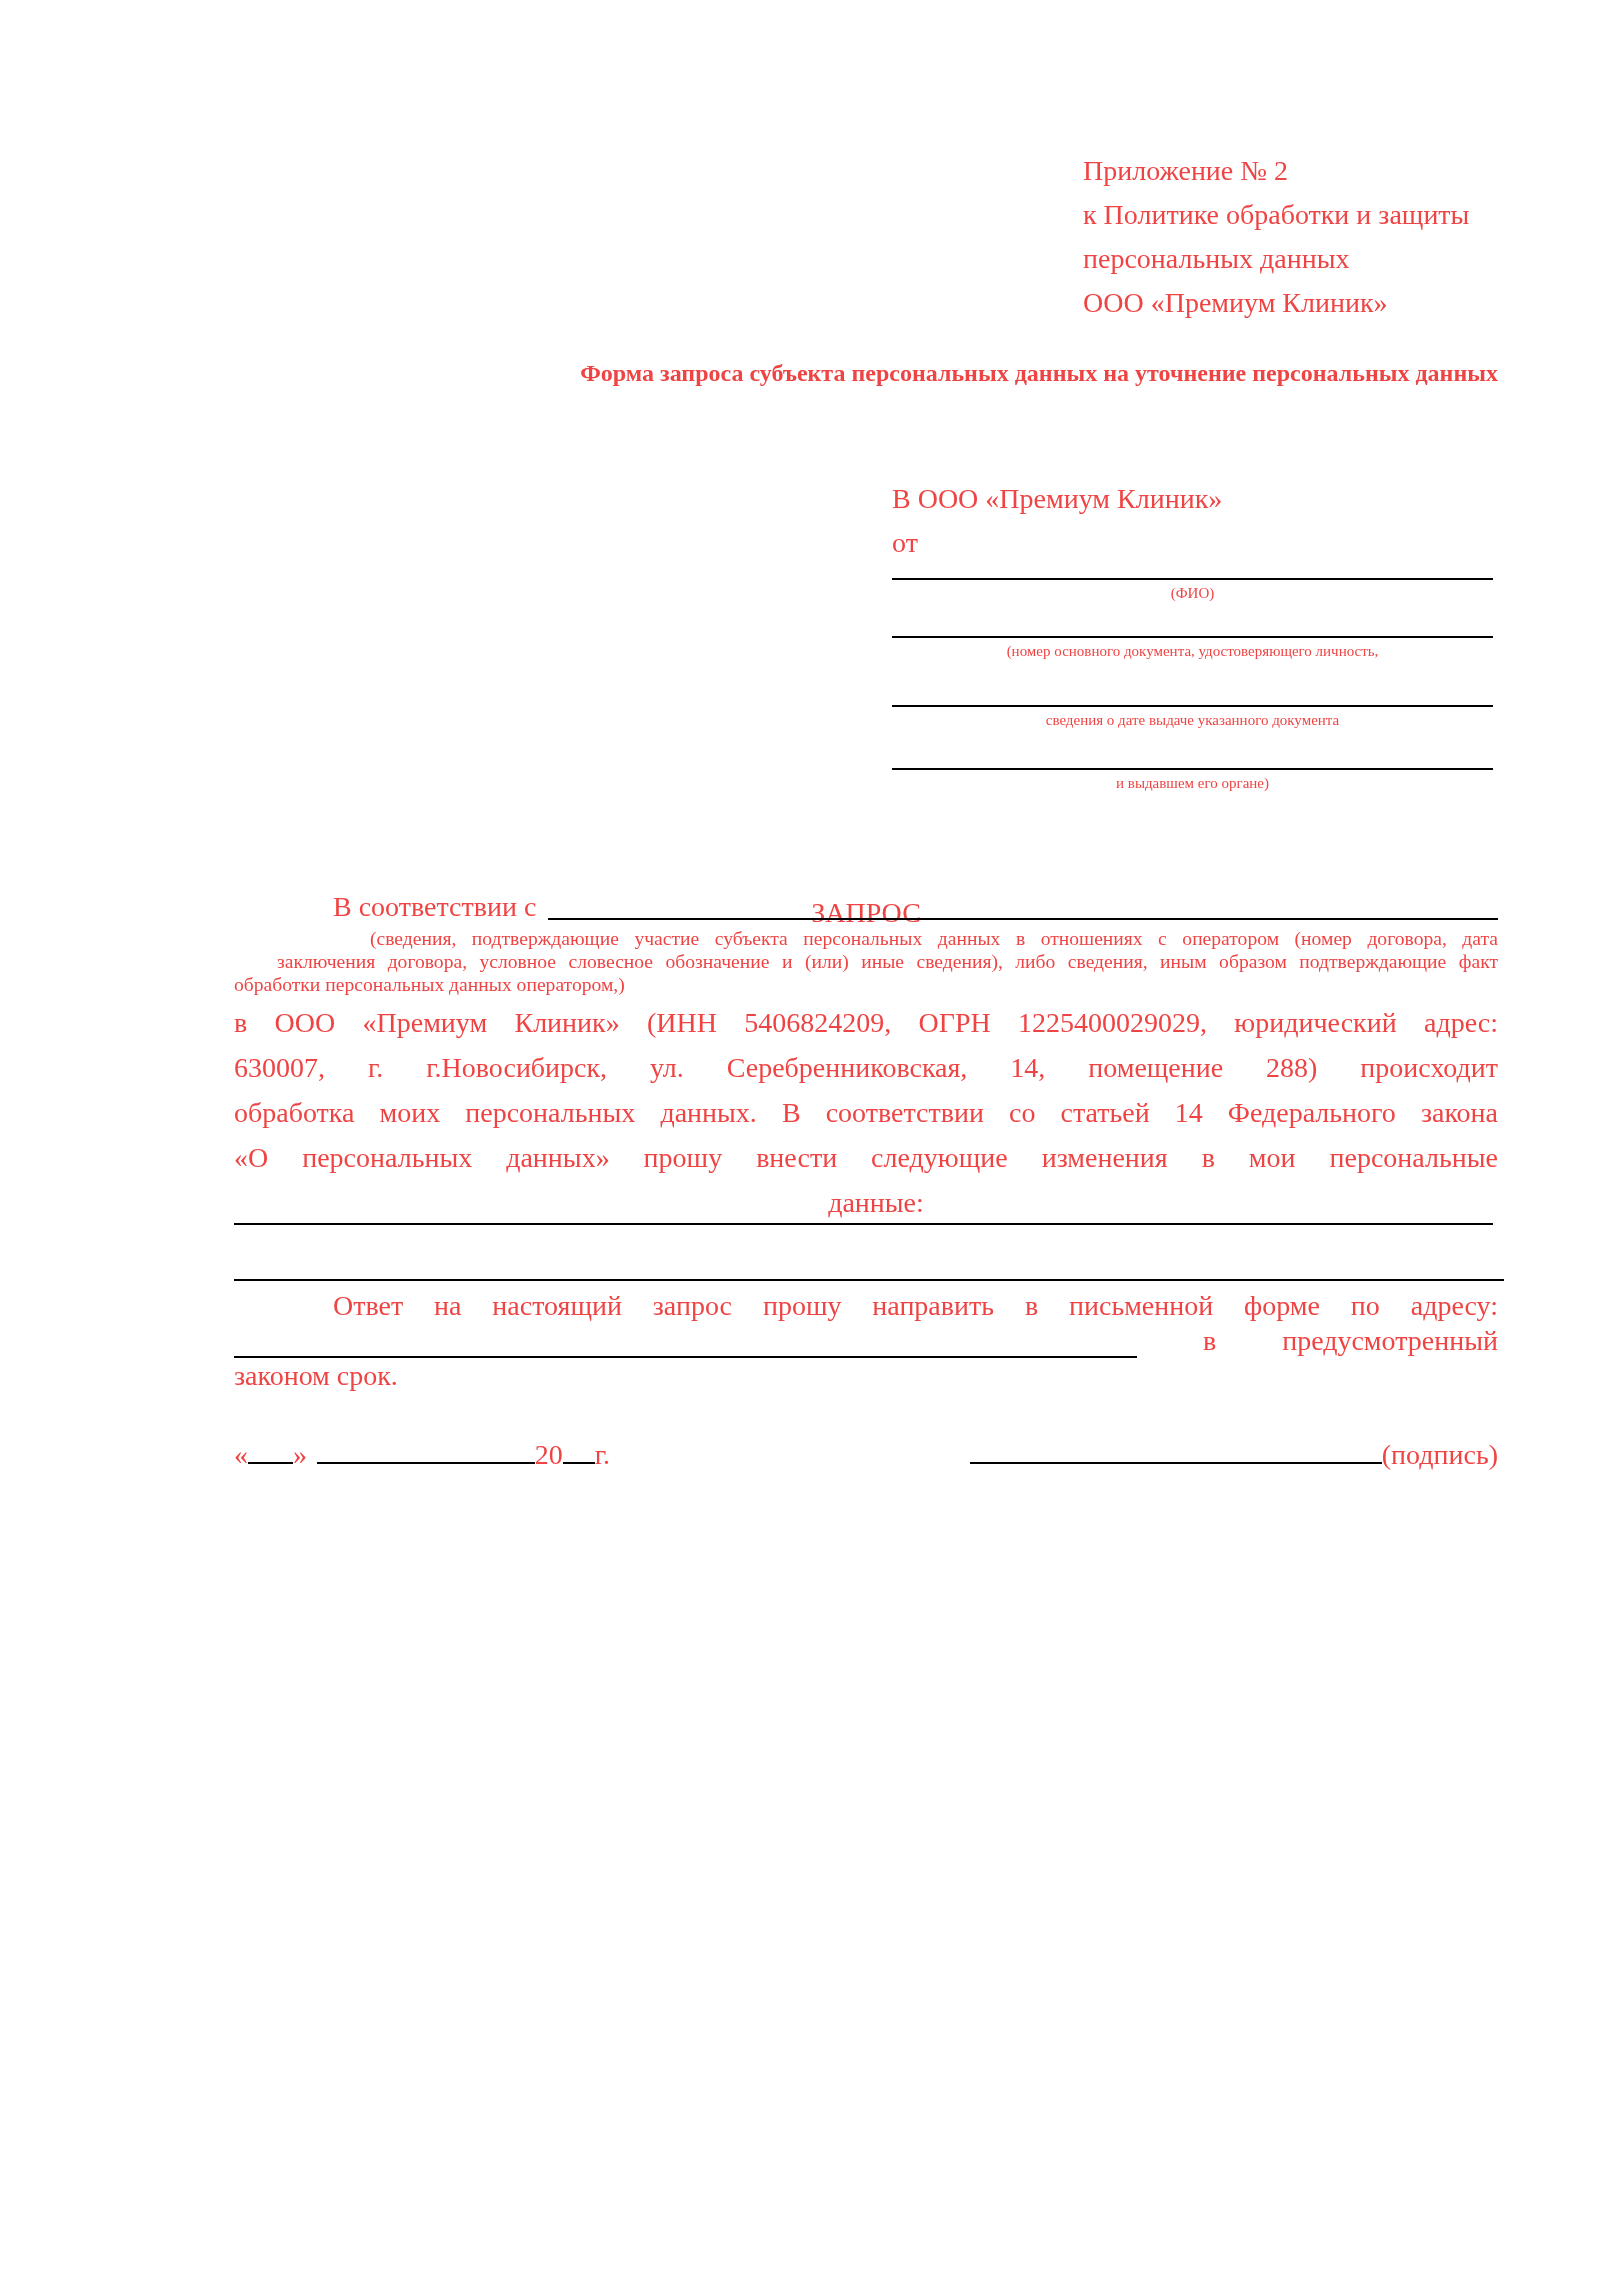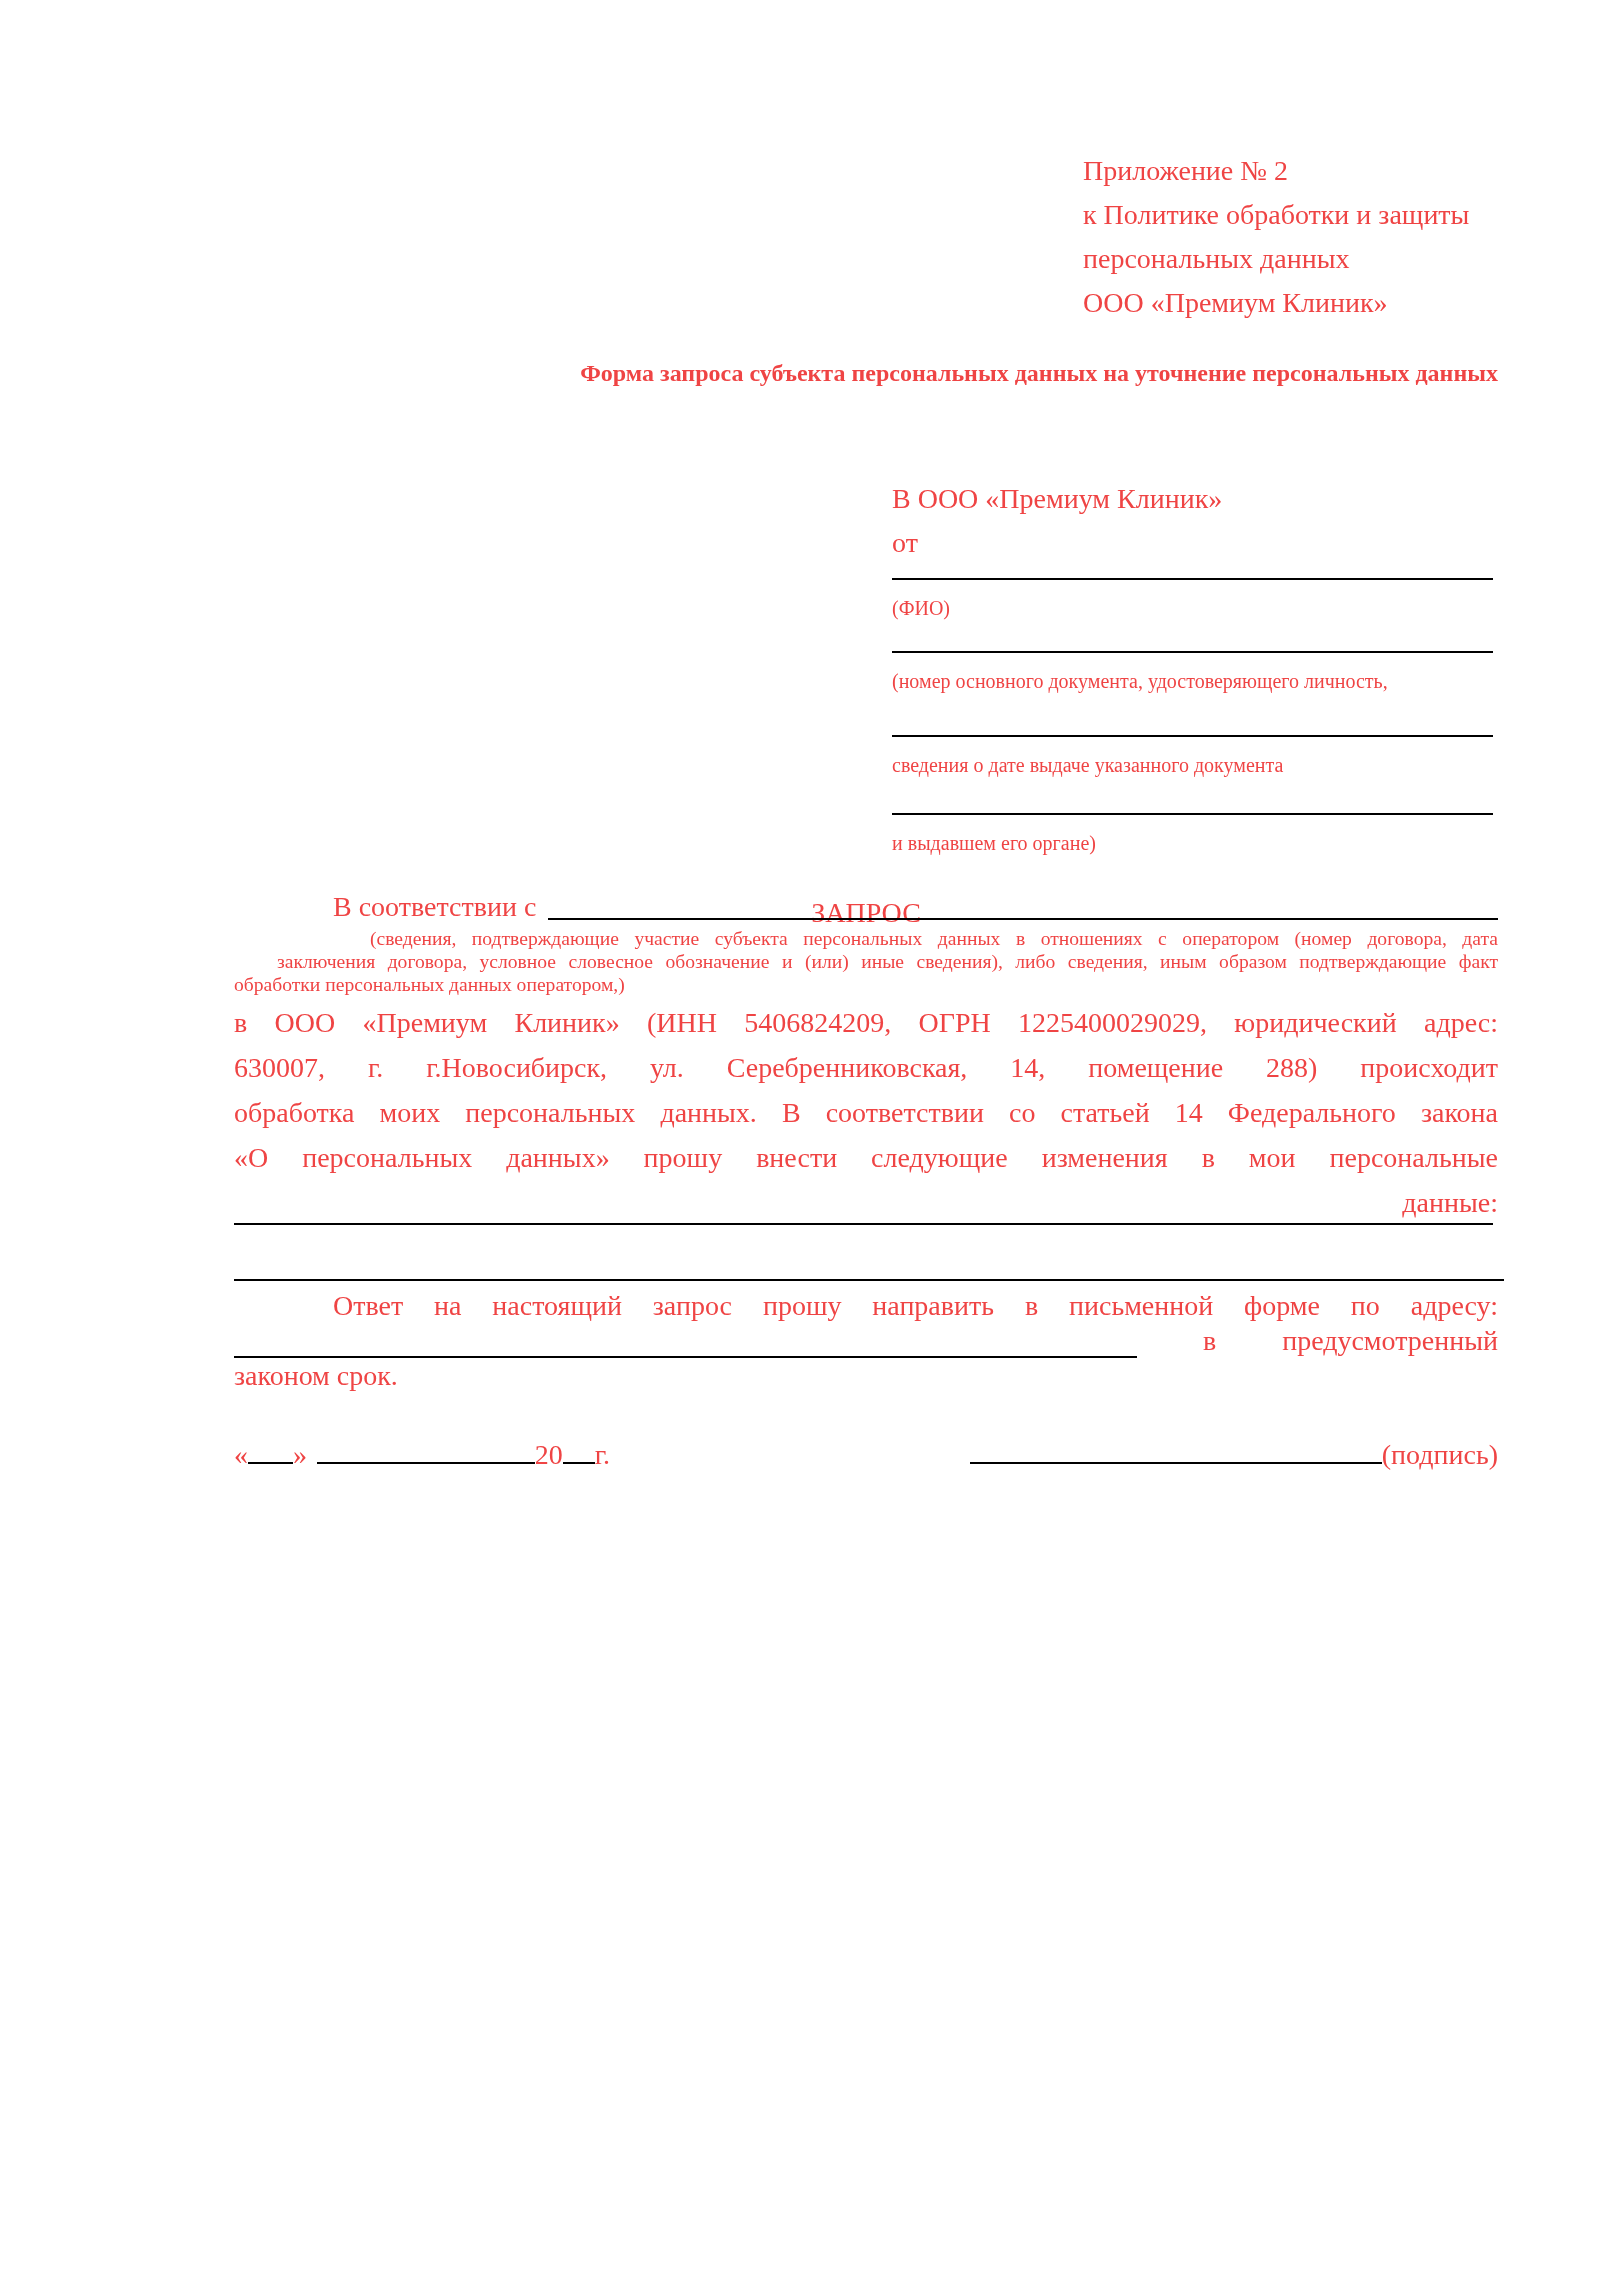--- a/index.html
+++ b/index.html
@@ -26,21 +26,21 @@
     text-align:right;
   }
 
   
   .addressee { left:892px; top:477px; width:601px; }
   .addressee .to { line-height:44px; }
   .addressee .from { line-height:44px; }
   .blank-line { border-bottom:2.9px solid #000; }
   .fld-line-1 { height:12.7px; }
   .fld-cap {
-    font-size:20px; line-height:26.5px; text-align:left;margin-top:15px;
+    font-size:15px; line-height:26.5px; text-align:center;
   }
   .fld-line-2 { height:9.8px; margin-top:19.6px; }
   .fld-line-3 { height:9.8px; margin-top:31px; }
   .fld-line-4 { height:9.8px; margin-top:24.5px; }
 
   
   .zapros-heading { left:234px; top:851px; width:1264px; text-align:center; line-height:33px;margin-top:45px; }
 
   
   .intro-row { left:234px; top:890px; width:1264px; display:flex; height:33px; }
@@ -49,21 +49,21 @@
 
   
   .fine-print { left:234px; top:927px; width:1264px; font-size:19.6px; line-height:23px; }
   .fine-print .jl { text-align:justify; text-align-last:justify;margin-left:43px; }
   .fine-print .first { padding-left:93px; }
   .fine-print .last { text-align:left; }
 
   
   .body-par { left:234px; top:1000px; width:1264px; line-height:45px; }
   .jline { text-align:justify; text-align-last:justify; }
-  .lline { text-align:right;margin-left:20px; }
+  .lline { text-align:center;margin-left:20px; }
 
   
   .writein-1 { left:234px; top:1213px; width:1259px; height:9.8px; }
   .writein-2 { left:234px; top:1269px; width:1270px; height:9.8px; }
 
   
   .answer { left:234px; top:1288px; width:1264px; line-height:35px; }
   .answer-row-1 { padding-left:99px; text-align:justify; text-align-last:justify; height:35px; }
   .answer-row-2 { display:flex; justify-content:space-between; height:35px; align-items:flex-end; }
   .answer-underline { width:903px; height:27.4px; border-bottom:2.9px solid #000; }

